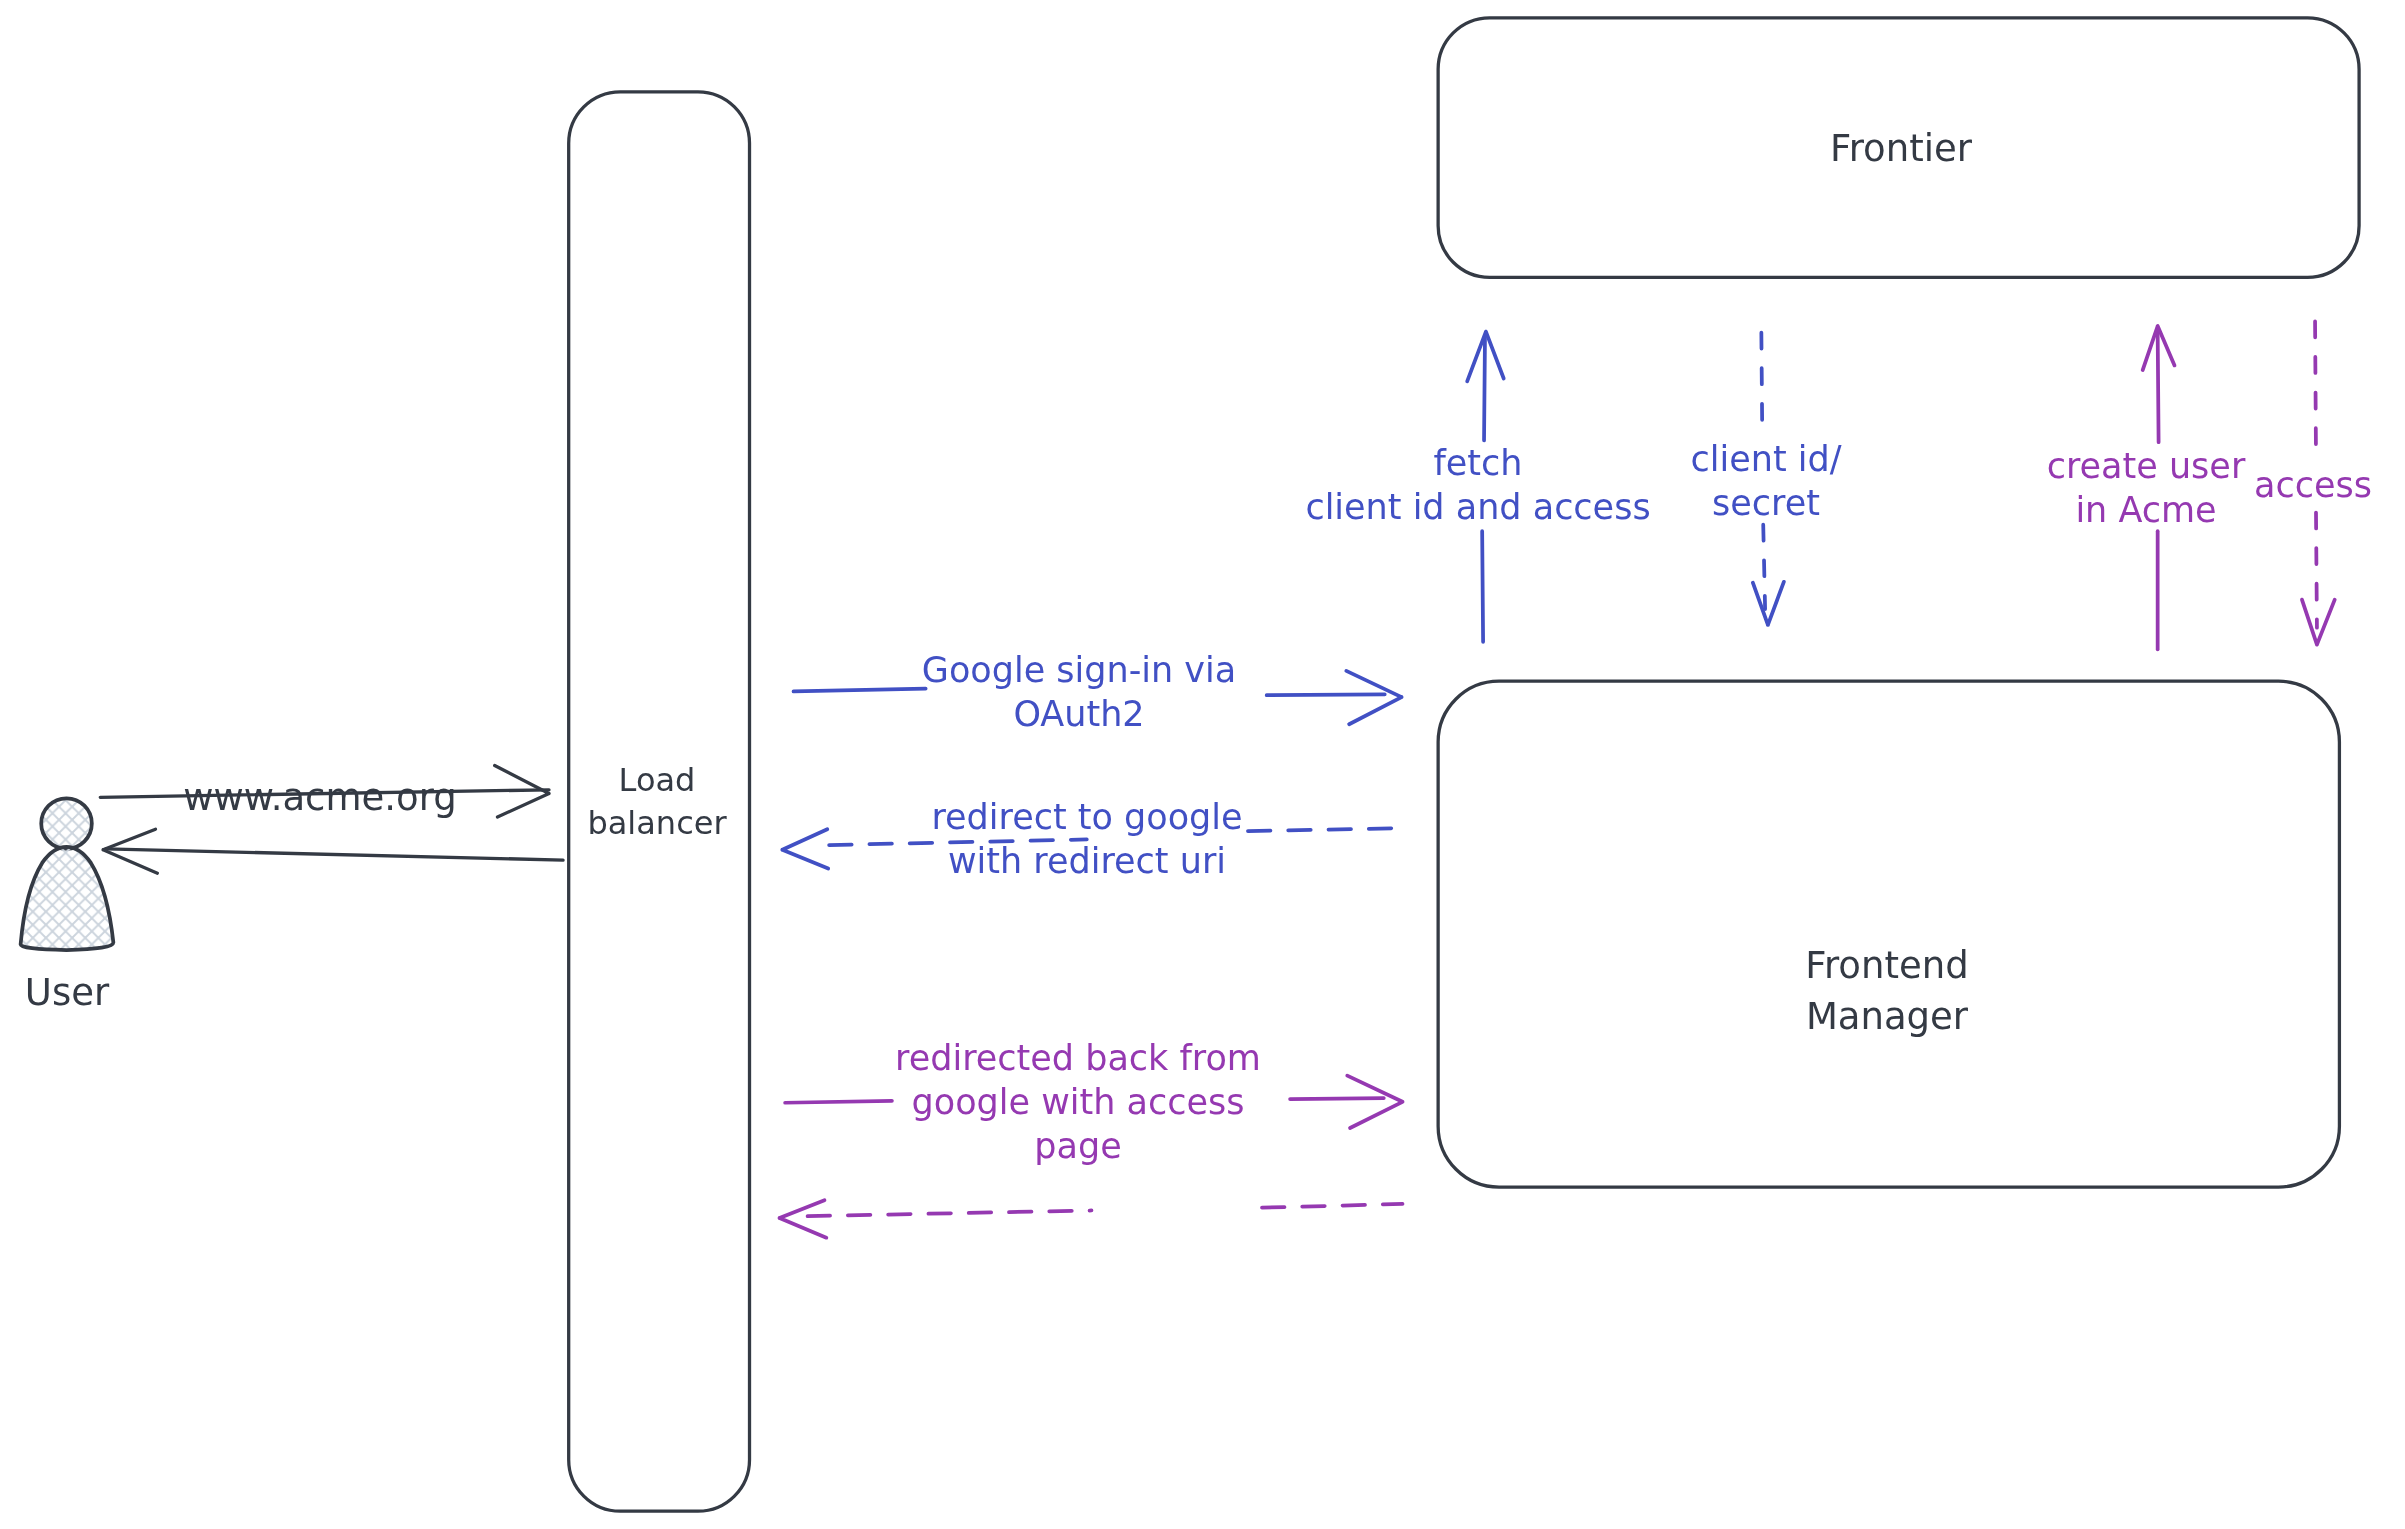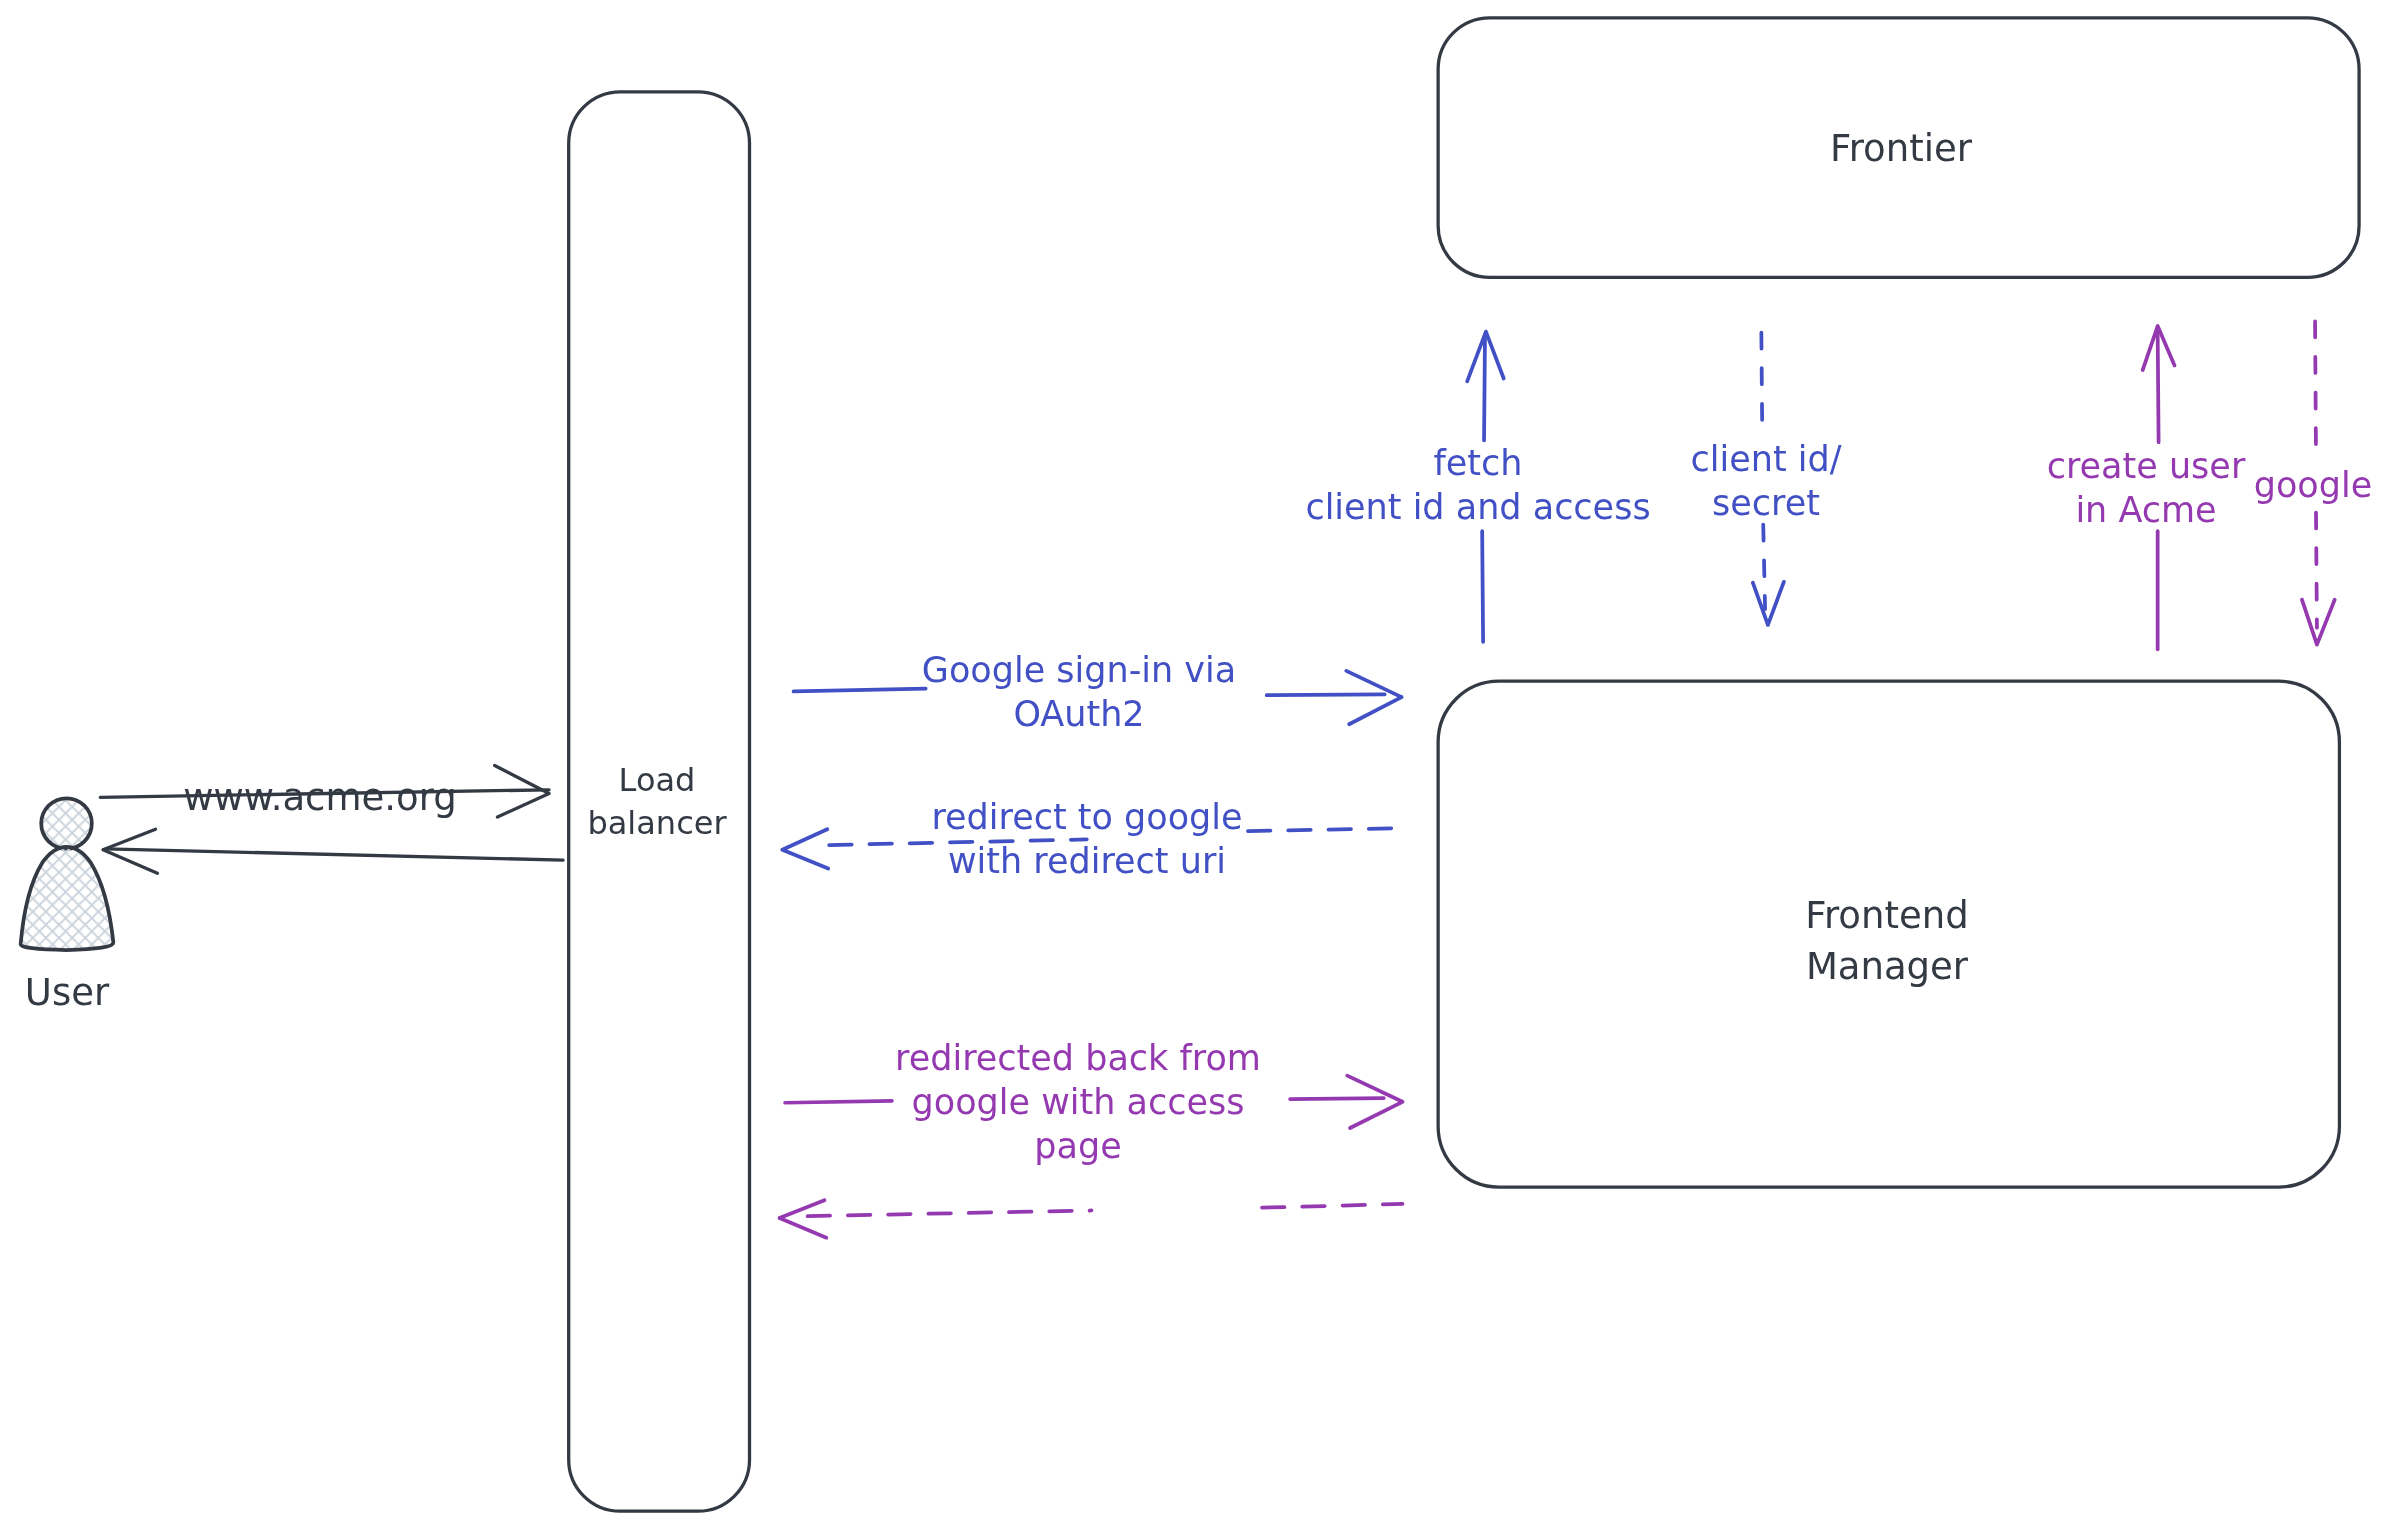--- a/index.html
+++ b/index.html
@@ -121,36 +121,36 @@
     </g>
 
     <g>
       <path class="line stroke-purple dash-h" d="M 862 1298 L 1165 1292"></path>
       <path class="line stroke-purple dash-h" d="M 1347 1289 L 1497 1285"></path>
       <path class="line stroke-purple" d="M 832 1300 L 880 1281 M 832 1300 L 882 1321"></path>
     </g>
   </svg>
 
   <div class="label node-label ink" style="left:1901px;top:148px;">Frontier</div>
-  <div class="label node-label ink" style="left:1887px;top:941px;">Frontend
+  <div class="label node-label ink" style="left:1887px;top:991px;">Frontend
 Manager</div>
   <div class="label node-label ink" style="left:657px;top:802px;font-size:32px;line-height:43px;">Load
 balancer</div>
   <div class="label node-label ink" style="left:67px;top:992px;">User</div>
 
   <div class="label edge-label ink" style="left:320px;top:798px;font-size:37px;">www.acme.org</div>
   <div class="label edge-label blue" style="left:1079px;top:692px;">Google sign-in via
 OAuth2</div>
   <div class="label edge-label blue" style="left:1087px;top:839px;">redirect to google
 with redirect uri</div>
   <div class="label edge-label blue" style="left:1478px;top:485px;">fetch
 client id and access</div>
   <div class="label edge-label blue" style="left:1766px;top:481px;">client id/
 secret</div>
   <div class="label edge-label purple" style="left:2146px;top:488px;">create user
 in Acme</div>
-  <div class="label edge-label purple" style="left:2313px;top:485px;">google</div>
+  <div class="label edge-label purple" style="left:2313px;top:485px;">access</div>
   <div class="label edge-label purple" style="left:1078px;top:1102px;">redirected back from
 google with access
 page</div>
 
 </div>
 
 
 </body></html>

